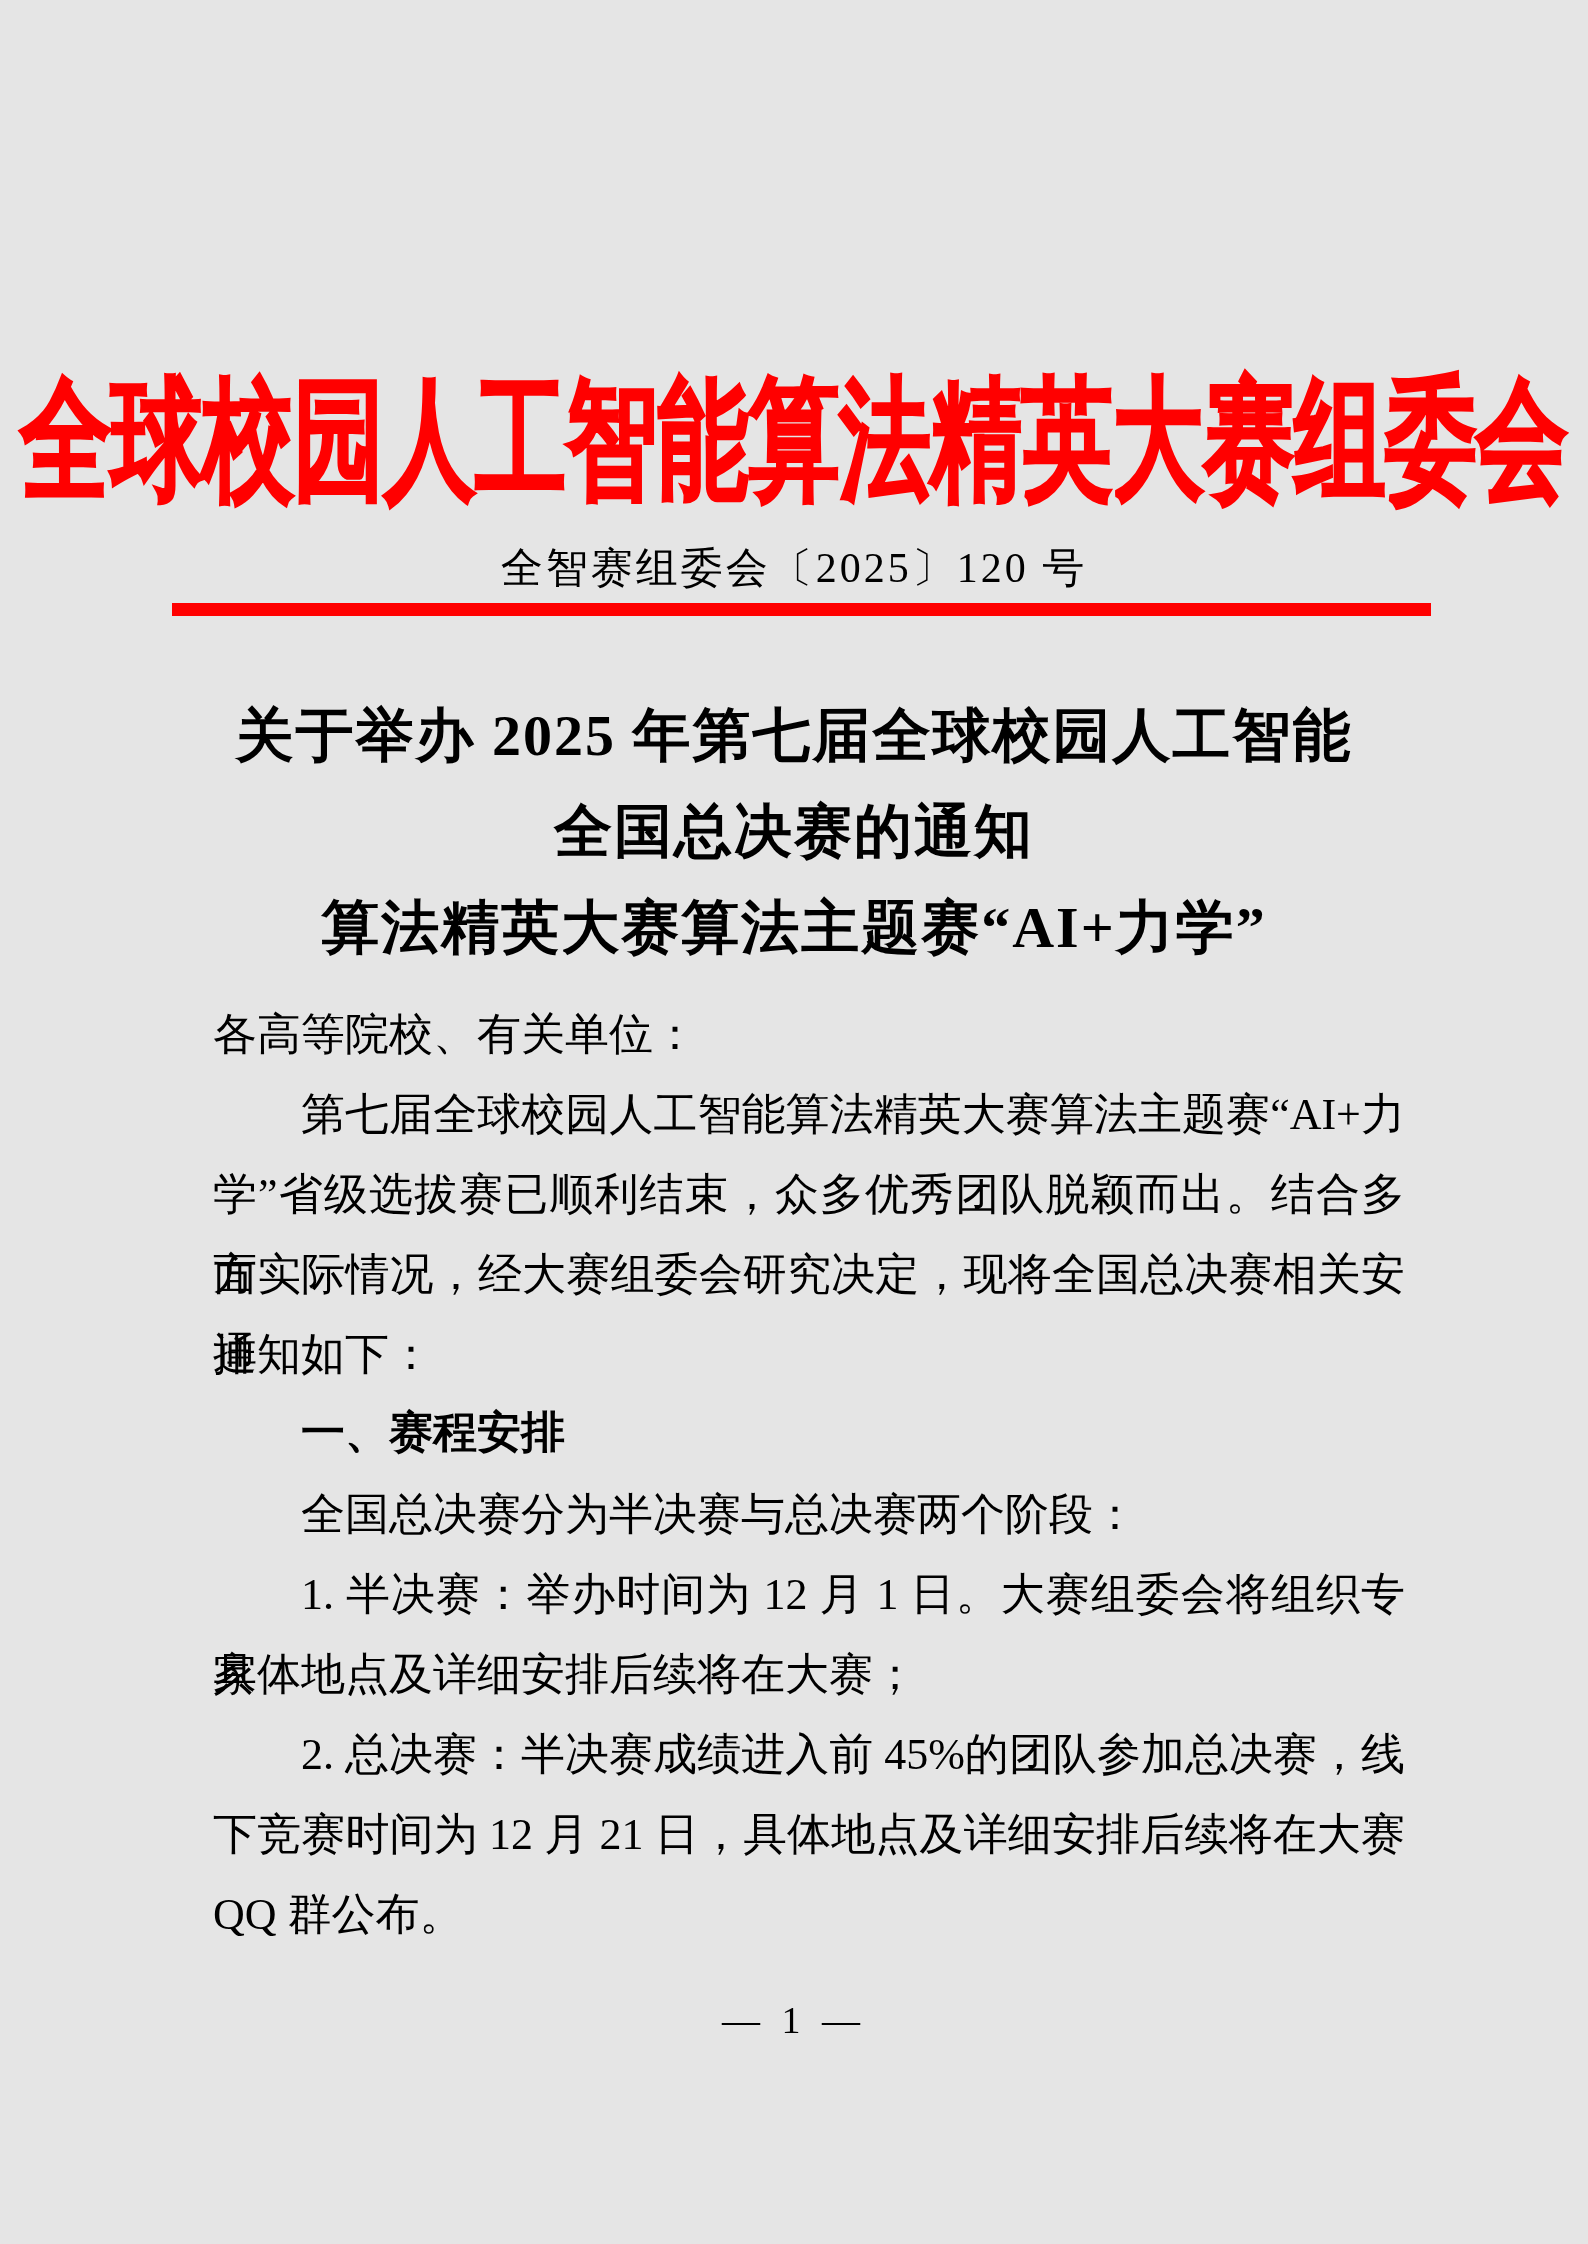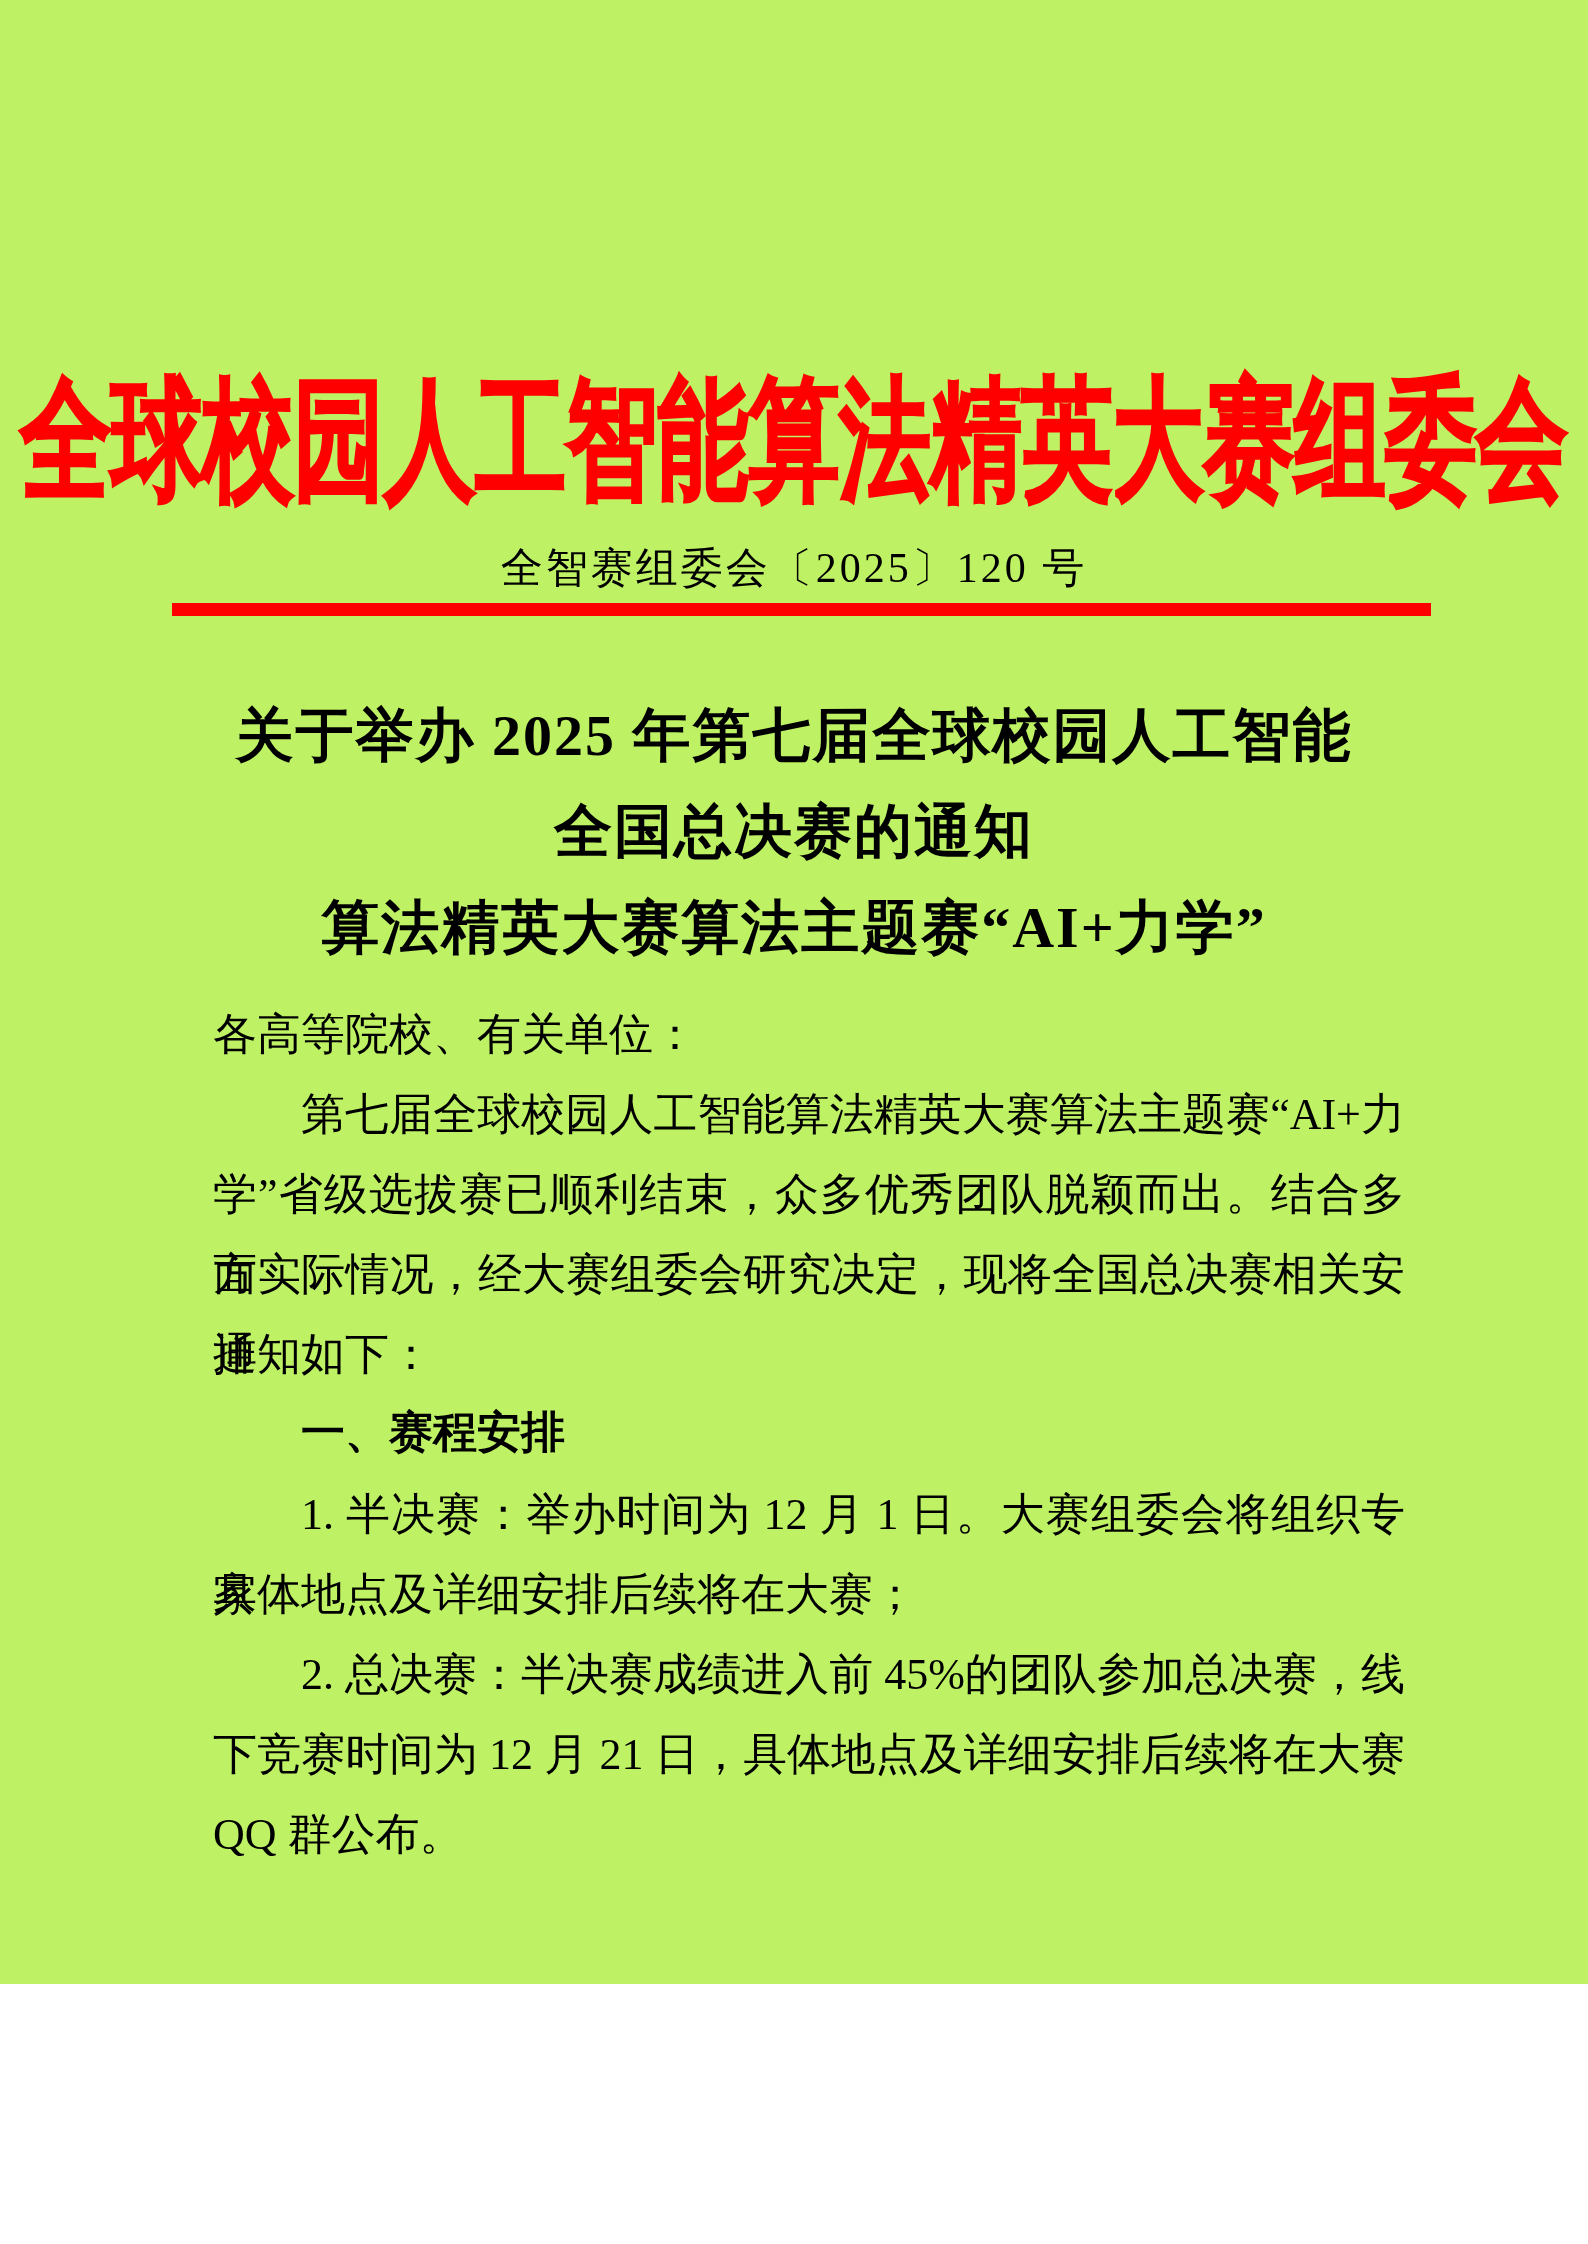--- a/index.html
+++ b/index.html
@@ -3,22 +3,22 @@
 <meta charset="utf-8">
 <style>
   html, body {
     margin: 0;
     padding: 0;
     background: #ffffff;
   }
   .page {
     position: relative;
     width: 1588px;
-    height: 1984px;
-    background: #bef264;
+    height: 2244px;
+    background: #e5e5e5;
     overflow: hidden;
     font-family: "Liberation Serif", serif;
     color: #000000;
   }
   .org-title {
     position: absolute;
     top: 352px;
     left: 0;
     width: 100%;
     text-align: center;
@@ -110,20 +110,21 @@
     <div>算法精英大赛算法主题赛“AI+力学”</div>
   </div>
 
   <div class="doc-body">
       <div class="body-line">各高等院校、有关单位：</div>
       <div class="body-line indent stretch">第七届全球校园人工智能算法精英大赛算法主题赛“AI+力</div>
       <div class="body-line stretch">学”省级选拔赛已顺利结束，众多优秀团队脱颖而出。结合多方</div>
       <div class="body-line stretch">面实际情况，经大赛组委会研究决定，现将全国总决赛相关安排</div>
       <div class="body-line">通知如下：</div>
       <div class="body-line indent heading">一、赛程安排</div>
+      <div class="body-line indent">全国总决赛分为半决赛与总决赛两个阶段：</div>
       <div class="body-line indent stretch">1. 半决赛：举办时间为 12 月 1 日。大赛组委会将组织专家</div>
       <div class="body-line">具体地点及详细安排后续将在大赛；</div>
       <div class="body-line indent stretch">2. 总决赛：半决赛成绩进入前 45%的团队参加总决赛，线</div>
       <div class="body-line stretch">下竞赛时间为 12 月 21 日，具体地点及详细安排后续将在大赛</div>
       <div class="body-line">QQ 群公布。</div>
     </div>
 
   <div class="page-number">— 1 —</div>
 
 </div>

